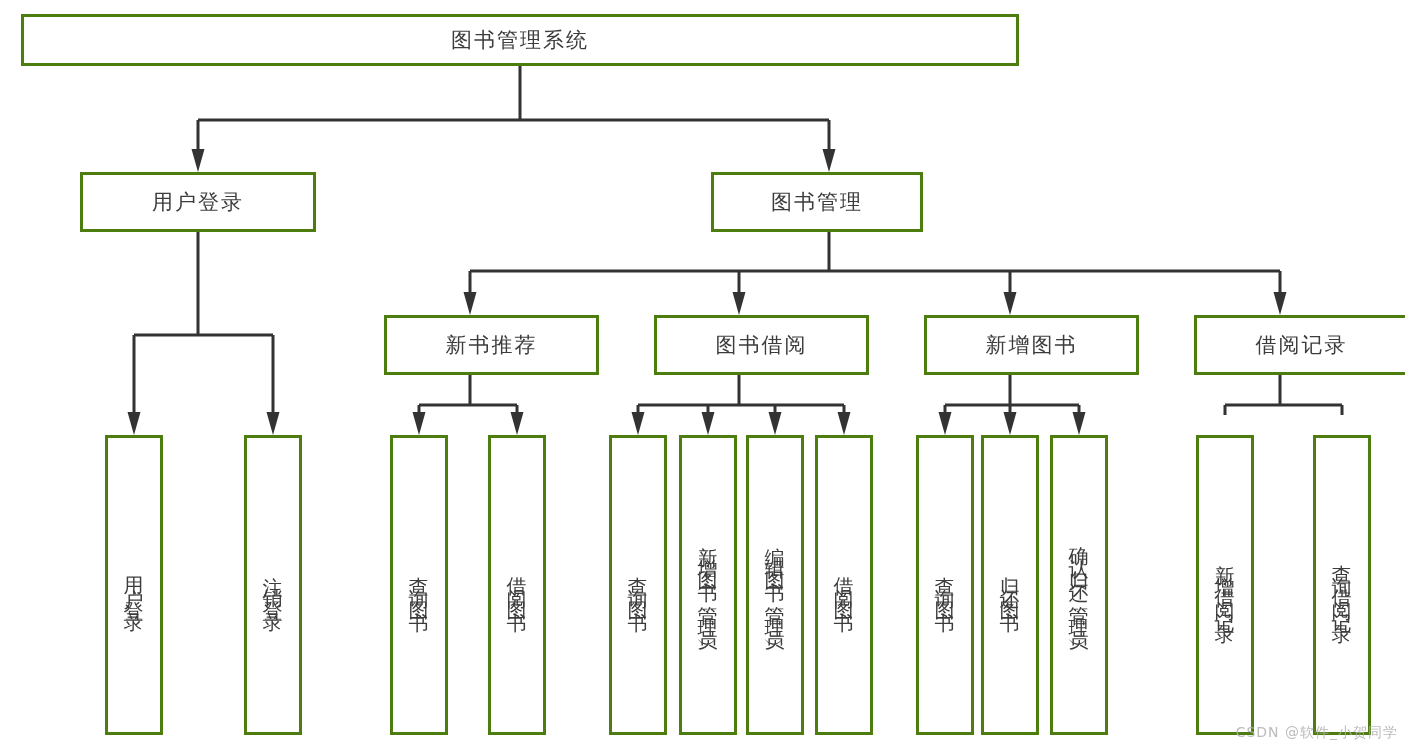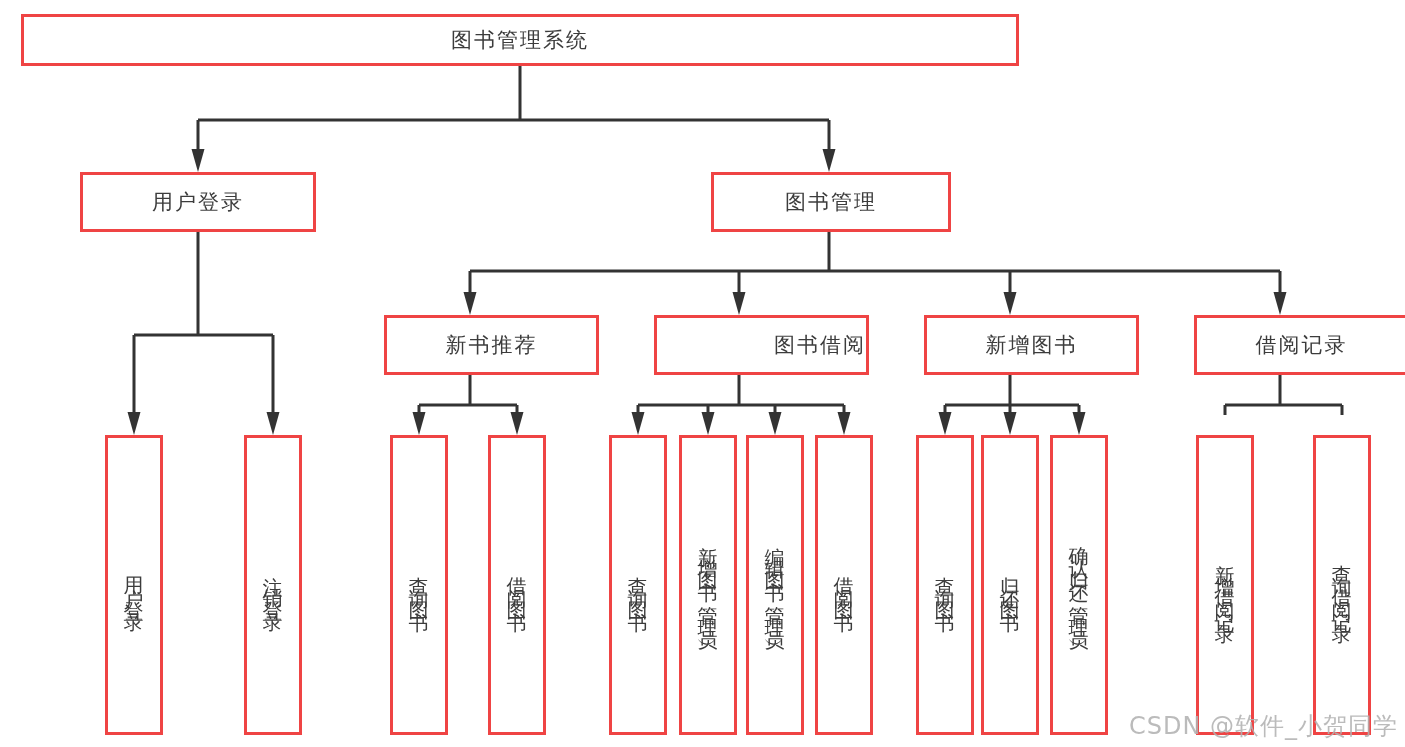--- a/index.html
+++ b/index.html
@@ -3,43 +3,43 @@
 <meta charset="utf-8">
 <style>
   html,body { margin:0; padding:0; background:#ffffff; }
   .stage {
     position:relative; width:1405px; height:747px; background:#ffffff;
     font-family:"DejaVu Sans","Liberation Sans",sans-serif; overflow:hidden;
   }
   .connectors { position:absolute; left:0; top:0; width:1405px; height:747px; }
   .box {
     position:absolute; box-sizing:border-box;
-    border:3px solid #ef4444; background:#ffffff;
+    border:3px solid #4d7c0f; background:#ffffff;
     display:flex; align-items:center; justify-content:center;
     color:#3c3c3c;
   }
   .h-label { font-size:21px; letter-spacing:2px; white-space:nowrap; }
   .v-label {
     writing-mode:vertical-rl; text-orientation:mixed;
     font-size:20px; line-height:1; letter-spacing:12px; white-space:nowrap;
   }
   .root  { left:21px;  top:14px;  width:998px; height:52px; }
   .lvl2a { left:80px;  top:172px; width:236px; height:60px; }
-  .lvl2b { left:711px; top:172px; width:240px; height:60px; }
+  .lvl2b { left:711px; top:172px; width:212px; height:60px; }
   .lvl3  { top:315px; height:60px; width:215px;margin-left:22px; }
-  .l3a { left:362px; }  .l3b { left:632px;justify-content:flex-end; }  .l3c { left:902px; }  .l3d { left:1172px; }
+  .l3a { left:362px; }  .l3b { left:632px; }  .l3c { left:902px; }  .l3d { left:1172px; }
   .leaf  { top:435px; height:300px; width:58px; }
   .lf1 { left:105px; }  .lf2 { left:244px; }
   .lf3 { left:390px; }  .lf4 { left:488px; }
   .lf5 { left:609px; }  .lf6 { left:679px; }  .lf7 { left:746px; }  .lf8 { left:815px; }
   .lf9 { left:916px; }  .lf10 { left:981px; } .lf11 { left:1050px; }
   .lf12 { left:1196px; } .lf13 { left:1313px; }
   .watermark {
     position:absolute; right:7px; bottom:5px;
-    font-size:24px; color:rgba(178,178,178,0.88);
+    font-size:14px; color:rgba(178,178,178,0.88);
     letter-spacing:1px; white-space:nowrap;
   }
 </style>
 </head>
 <body>
 
 <div class="stage">
 
   <svg class="connectors" viewBox="0 0 1405 747" xmlns="http://www.w3.org/2000/svg">
     <defs>

